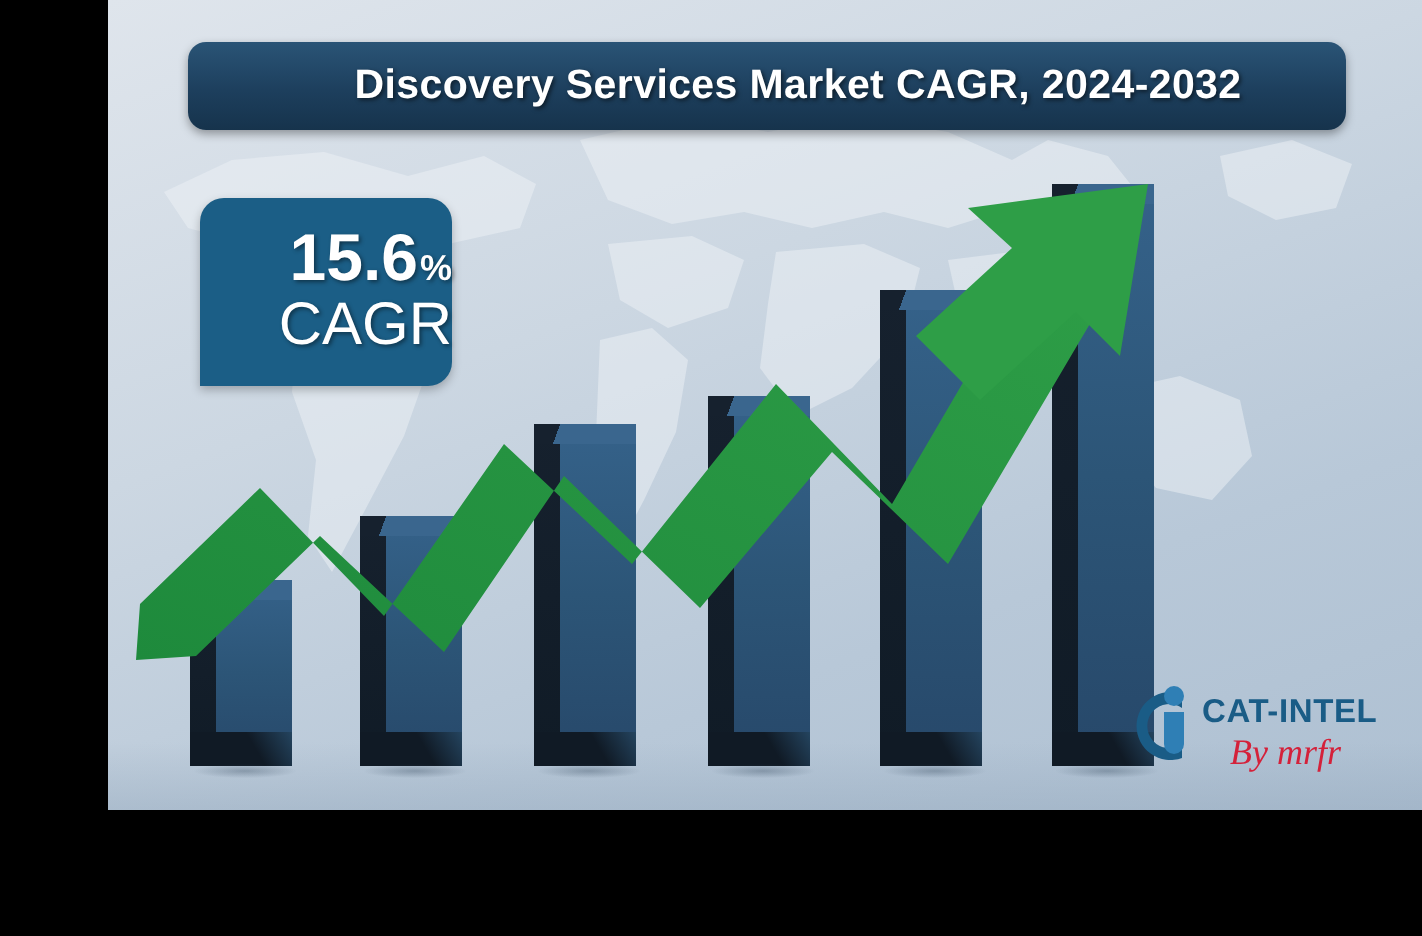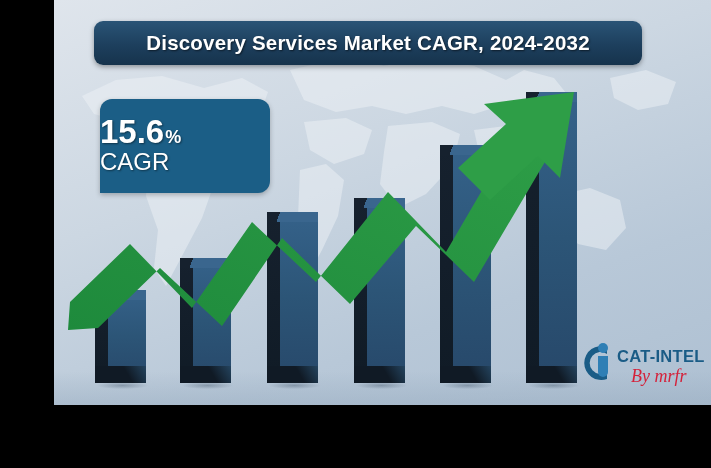--- a/index.html
+++ b/index.html
@@ -21,60 +21,60 @@
   
   #floor{position:absolute;left:0;bottom:0;width:100%;height:34px;
     background:linear-gradient(180deg,rgba(150,170,190,0) 0%,rgba(150,170,190,.45) 100%);}
 
   
   #titlebar{
     position:absolute;left:40px;top:21px;width:548px;height:44px;
     background:linear-gradient(180deg,#2a5476 0%,#1d3f5d 55%,#16334c 100%);
     border-radius:9px;
     box-shadow:0 2px 5px rgba(0,0,0,.35);
-    display:flex;align-items:center;justify-content:center;
+    display:flex;align-items:center;justify-content:center;padding-left:31px;
   }
   #titlebar .t{
     color:#fff;font-size:20.5px;font-weight:bold;letter-spacing:.2px;
     text-shadow:1px 1px 2px rgba(0,0,0,.55);white-space:nowrap;
     font-family:"Liberation Sans",sans-serif;
   }
 
   
   #cagr{
-    position:absolute;left:46px;top:99px;width:170px;height:94px;
+    position:absolute;left:46px;top:99px;width:126px;height:94px;
     background:#1b5e86;
     border-radius:12px 12px 12px 0;
     box-shadow:0 2px 5px rgba(0,0,0,.25);
-    display:flex;flex-direction:column;align-items:flex-start;justify-content:center;
+    display:flex;flex-direction:column;align-items:flex-end;justify-content:center;
     color:#fff;
   }
   #cagr .rate{font-size:33px;font-weight:bold;line-height:1;text-shadow:1px 1px 2px rgba(0,0,0,.45);
     display:flex;align-items:baseline;}
   #cagr .pct{font-size:18px;font-weight:bold;margin-left:1px;}
-  #cagr .lbl{font-size:24px;line-height:1.18;text-shadow:1px 1px 2px rgba(0,0,0,.45);}
+  #cagr .lbl{font-size:30px;line-height:1.18;text-shadow:1px 1px 2px rgba(0,0,0,.45);}
 
   
   .bar{position:absolute;bottom:22px;}
   .bar .side{position:absolute;left:0;top:0;width:13px;height:100%;
     background:linear-gradient(180deg,#16212e 0%,#101b26 100%);}
   .bar .face{position:absolute;left:13px;top:0;right:0;height:100%;
     background:linear-gradient(180deg,#35628a 0%,#2c5577 50%,#27486a 100%);}
   .bar .cap{position:absolute;left:0;top:0;width:100%;height:10px;
     background:linear-gradient(110deg,#16212e 0%,#16212e 24%,#3a668e 24%,#3a668e 100%);}
   .bar .base{position:absolute;left:0;bottom:0;width:100%;height:17px;
     background:linear-gradient(60deg,#101a25 0%,#101a25 62%,#24445f 100%);}
   .bar .shadow{position:absolute;left:2px;bottom:-6px;width:100%;height:7px;
     background:radial-gradient(ellipse at center,rgba(60,80,100,.38) 0%,rgba(60,80,100,0) 72%);}
 
   
   #arrow{position:absolute;left:0;top:0;width:657px;height:405px;}
 
   
-  #logo{position:absolute;right:6px;bottom:14px;width:132px;height:58px;}
+  #logo{position:absolute;right:22px;bottom:14px;width:132px;height:58px;}
   #logo .wordmark{position:absolute;left:44px;top:14px;font-size:16.5px;font-weight:bold;
     color:#1a5c86;letter-spacing:.3px;font-family:"Liberation Sans",sans-serif;}
   #logo .byline{position:absolute;left:58px;top:33px;font-size:18px;color:#d4213a;
     font-style:italic;font-family:"Liberation Serif",serif;}
 </style>
 </head>
 <body>
 
 <div id="root">
 

